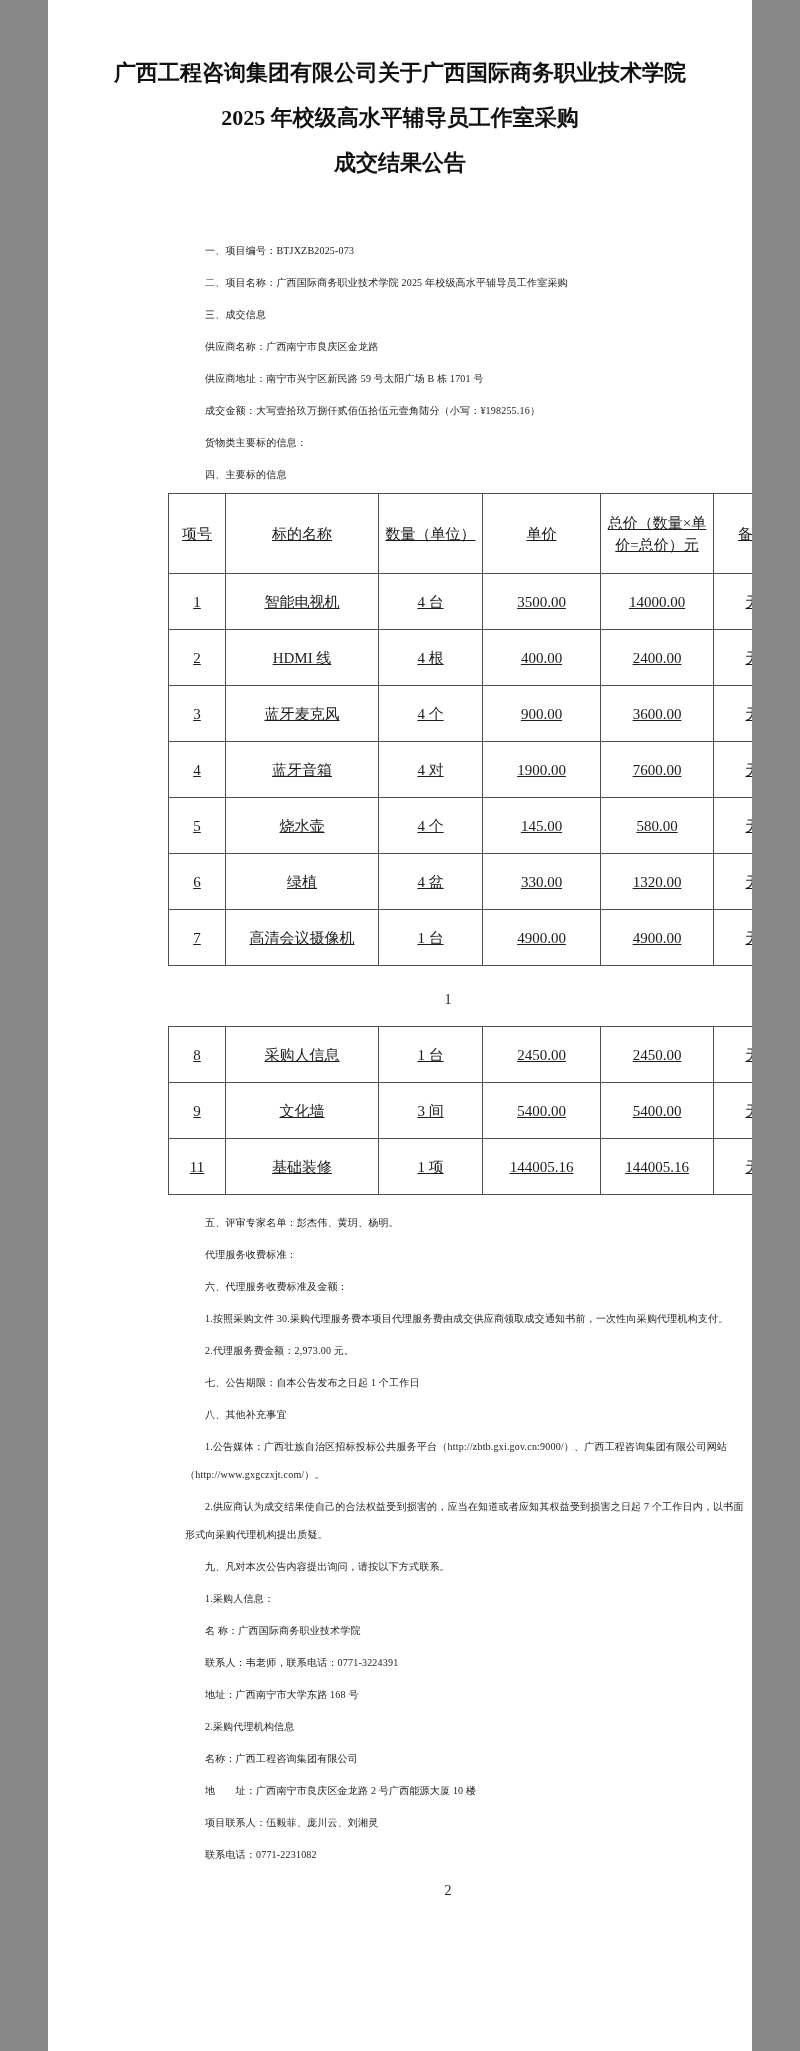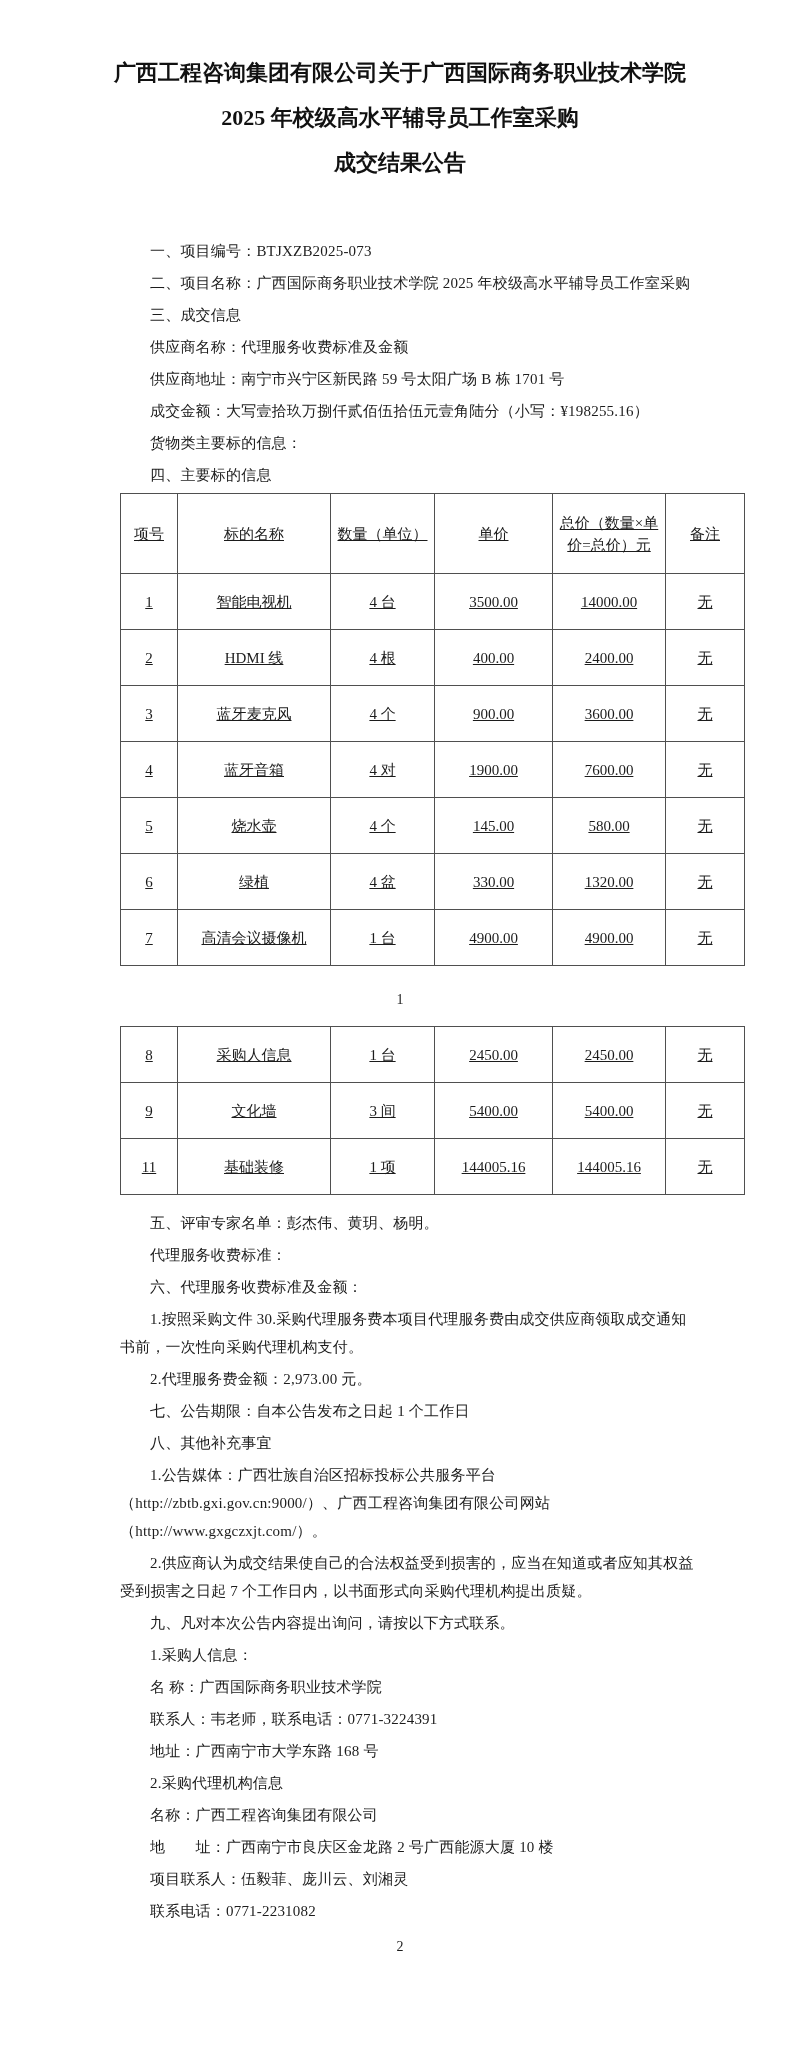--- a/index.html
+++ b/index.html
@@ -1,38 +1,38 @@
 <!DOCTYPE html>
 <html lang="zh"><head>
 <meta charset="utf-8">
 <style>
   html,body{margin:0;padding:0;background:#888;}
   .page{
     position:relative;
-    width:800px;height:2051px;
+    width:704px;height:2051px;
     margin:0 auto;
     background:#ffffff;
     overflow:hidden;
     font-family:"Liberation Serif","DejaVu Serif",serif;
     color:#1c1c1c;
   }
   .title-block{padding-top:50px;}
   .title-line{
     margin:0 40px;
     text-align:center;
     font-size:22px;
     font-weight:bold;
     line-height:45px;
     color:#111;
   }
   .content{margin:52px 56px 0 120px;width:624px;}
   .doc-par{
-    font-size:15px;
+    font-size:10px;
     line-height:28px;
-    margin:0 46px 4px 0;
+    margin:0 46px 4px 17px;
     text-indent:2em;
     letter-spacing:0.2px;
   }
   table.goods{
     width:624px;
     border-collapse:collapse;
     table-layout:fixed;
     margin-top:4px;
     text-decoration:underline;
   }
@@ -67,21 +67,21 @@
       <p class="title-line">2025 年校级高水平辅导员工作室采购</p>
       <p class="title-line">成交结果公告</p>
     </div>
 
   <div class="content">
 
     <div>
         <p class="doc-par">一、项目编号：BTJXZB2025-073</p>
         <p class="doc-par">二、项目名称：广西国际商务职业技术学院 2025 年校级高水平辅导员工作室采购</p>
         <p class="doc-par">三、成交信息</p>
-        <p class="doc-par">供应商名称：代理服务收费标准及金额</p>
+        <p class="doc-par">供应商名称：广西南宁市良庆区金龙路</p>
         <p class="doc-par">供应商地址：南宁市兴宁区新民路 59 号太阳广场 B 栋 1701 号</p>
         <p class="doc-par">成交金额：大写壹拾玖万捌仟贰佰伍拾伍元壹角陆分（小写：¥198255.16）</p>
         <p class="doc-par">货物类主要标的信息：</p>
         <p class="doc-par">四、主要标的信息</p>
       </div>
 
     <table class="goods">
       <colgroup>
         <col style="width:57px">
           <col style="width:153px">

